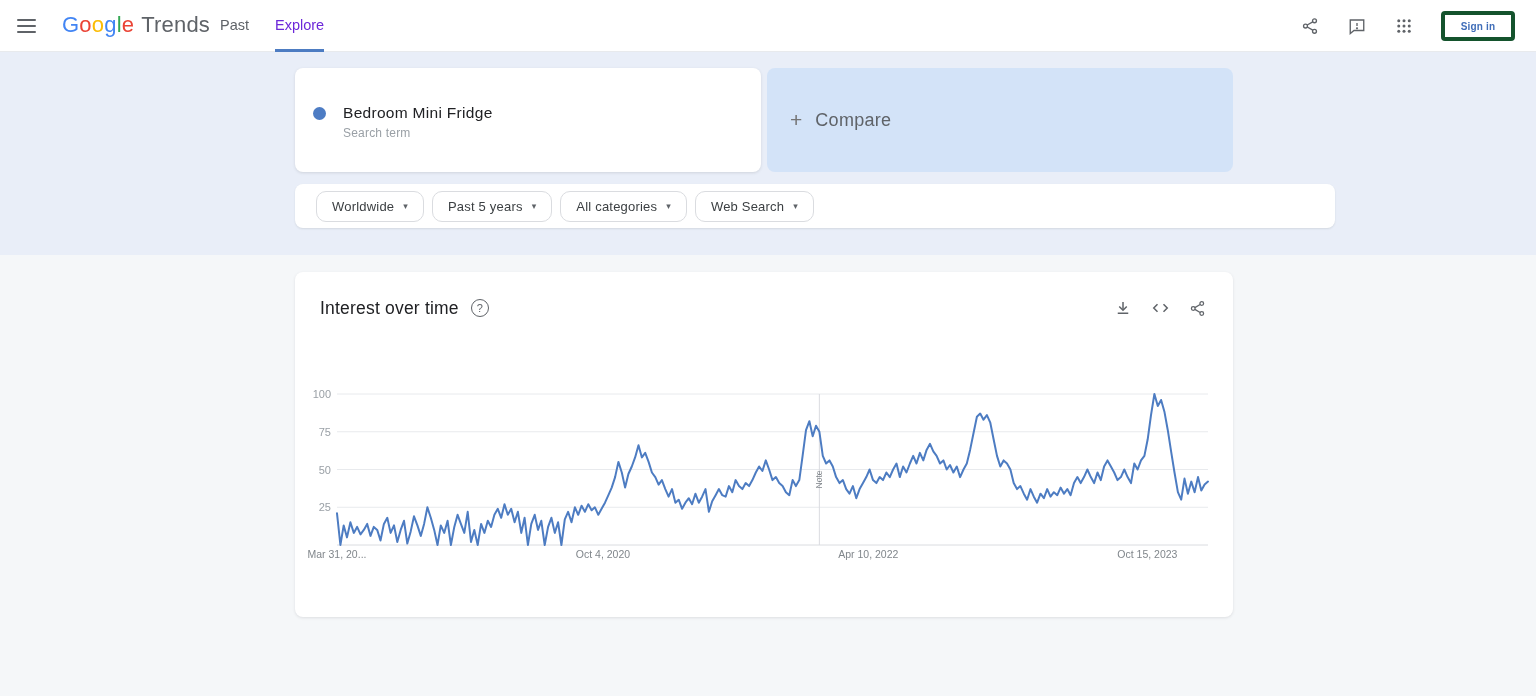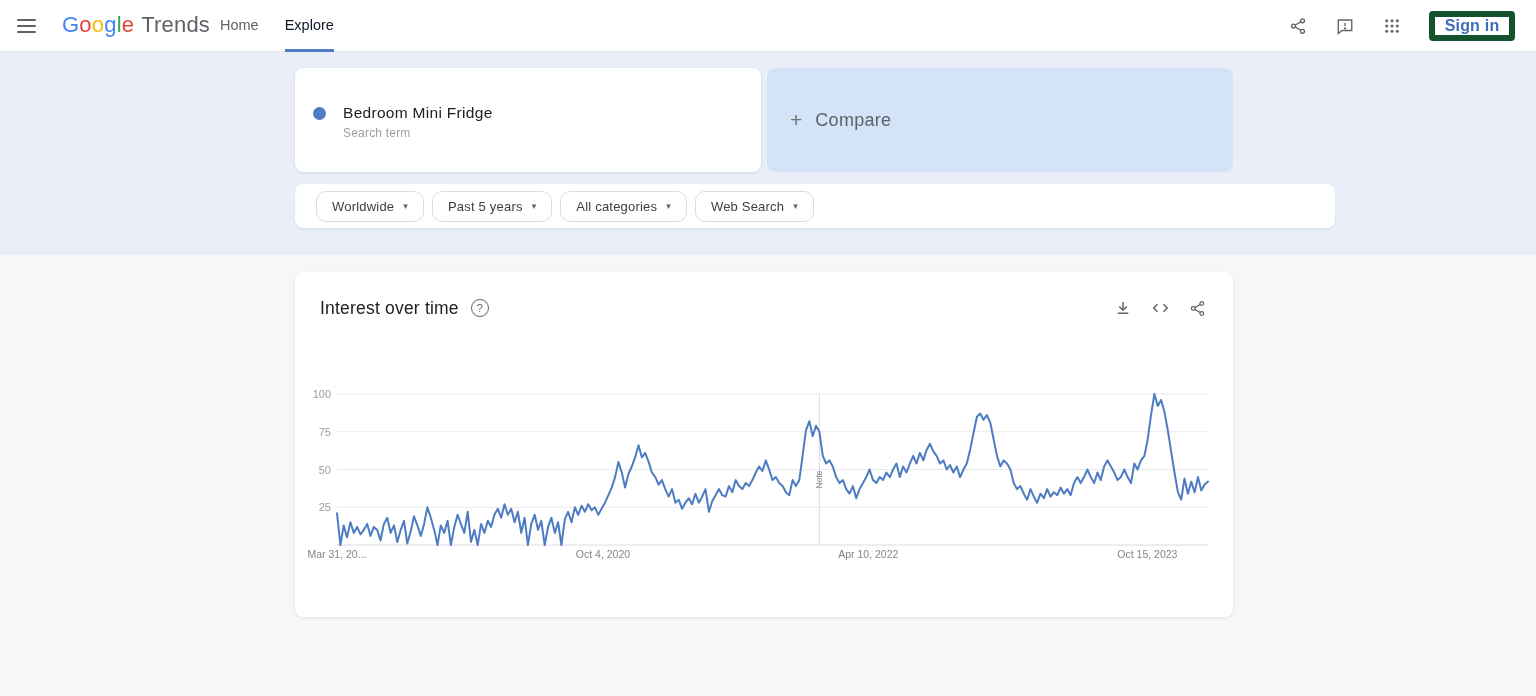--- a/index.html
+++ b/index.html
@@ -11,25 +11,25 @@
   .app-header { position:absolute; top:0; left:0; width:1536px; height:52px; background:#ffffff;
                 border-bottom:1px solid #e8eaed; z-index:5; }
   .hamburger { position:absolute; left:17px; top:15px; width:22px; height:22px; cursor:pointer; }
   .hamburger span { display:block; width:19px; height:2px; background:#5f6368; margin:4px 0; border-radius:1px; }
   .logo { position:absolute; left:62px; top:12px; font-size:22px; letter-spacing:.2px; white-space:nowrap; }
   .logo .lg { font-weight:500; }
   .logo .product { color:#5f6368; margin-left:7px; font-weight:400; }
   .main-nav { position:absolute; left:220px; top:0; height:52px; display:flex; gap:26px; }
   .main-nav .nav-item { height:52px; line-height:51px; font-size:14.5px; color:#5f6368;
                         border-bottom:3px solid transparent; cursor:pointer; }
-  .main-nav .nav-item.active { color:#0f172a; border-bottom-color:#4d7cc2; }
+  .main-nav .nav-item.active { color:#6d28d9; border-bottom-color:#4d7cc2; }
   .header-right { position:absolute; right:21px; top:0; height:52px; display:flex; align-items:center; gap:23px; }
   .hicon { width:24px; height:24px; display:flex; align-items:center; justify-content:center; cursor:pointer; color:#5f6368; }
-  .signin-btn { width:86px; height:30px; border:6px solid #14532d; border-radius:4px; background:#fff;
-                color:#3f6db8; font-size:16px; font-weight:700; letter-spacing:.2px; cursor:pointer;
+  .signin-btn { width:74px; height:30px; border:4px solid #14532d; border-radius:4px; background:#fff;
+                color:#3f6db8; font-size:10px; font-weight:700; letter-spacing:.2px; cursor:pointer;
                 display:flex; align-items:center; justify-content:center; margin-left:2px; }
 
   
   .explore-band { position:absolute; top:52px; left:0; width:1536px; height:203px; background:#e9eef8; }
 
   .term-card { position:absolute; left:295px; top:68px; width:466px; height:104px; background:#fff;
                border-radius:8px; box-shadow:0 1px 3px rgba(60,64,67,.15); cursor:pointer; }
   .term-dot { position:absolute; left:313px; top:107px; width:13px; height:13px; border-radius:50%; background:#4d7cc4; }
   .term-title { position:absolute; left:343px; top:104px; font-size:15.5px; color:#202124; letter-spacing:.3px; }
   .term-sub { position:absolute; left:343px; top:126px; font-size:12px; color:#9aa0a6; letter-spacing:.2px; }
@@ -66,21 +66,21 @@
   <div class="app-header">
     <div class="hamburger">
       <span></span>
         <span></span>
         <span></span>
     </div>
     <div class="logo">
       <span class="lg"><span style="color: rgb(66, 133, 244);">G</span><span style="color: rgb(234, 67, 53);">o</span><span style="color: rgb(251, 188, 5);">o</span><span style="color: rgb(66, 133, 244);">g</span><span style="color: rgb(52, 168, 83);">l</span><span style="color: rgb(234, 67, 53);">e</span></span><span class="product">Trends</span>
     </div>
     <nav class="main-nav">
-      <div class="nav-item">Home</div>
+      <div class="nav-item">Past</div>
       <div class="nav-item active">Explore</div>
     </nav>
     <div class="header-right">
       <div class="hicon">
         <svg width="18" height="18" viewBox="0 0 24 24" fill="none" stroke="#5f6368" stroke-width="1.8">
           <circle cx="18" cy="5" r="2.6"></circle>
             <circle cx="6" cy="12" r="2.6"></circle>
             <circle cx="18" cy="19" r="2.6"></circle>
           <line x1="8.3" y1="10.7" x2="15.7" y2="6.4"></line>
             <line x1="8.3" y1="13.3" x2="15.7" y2="17.6"></line>

